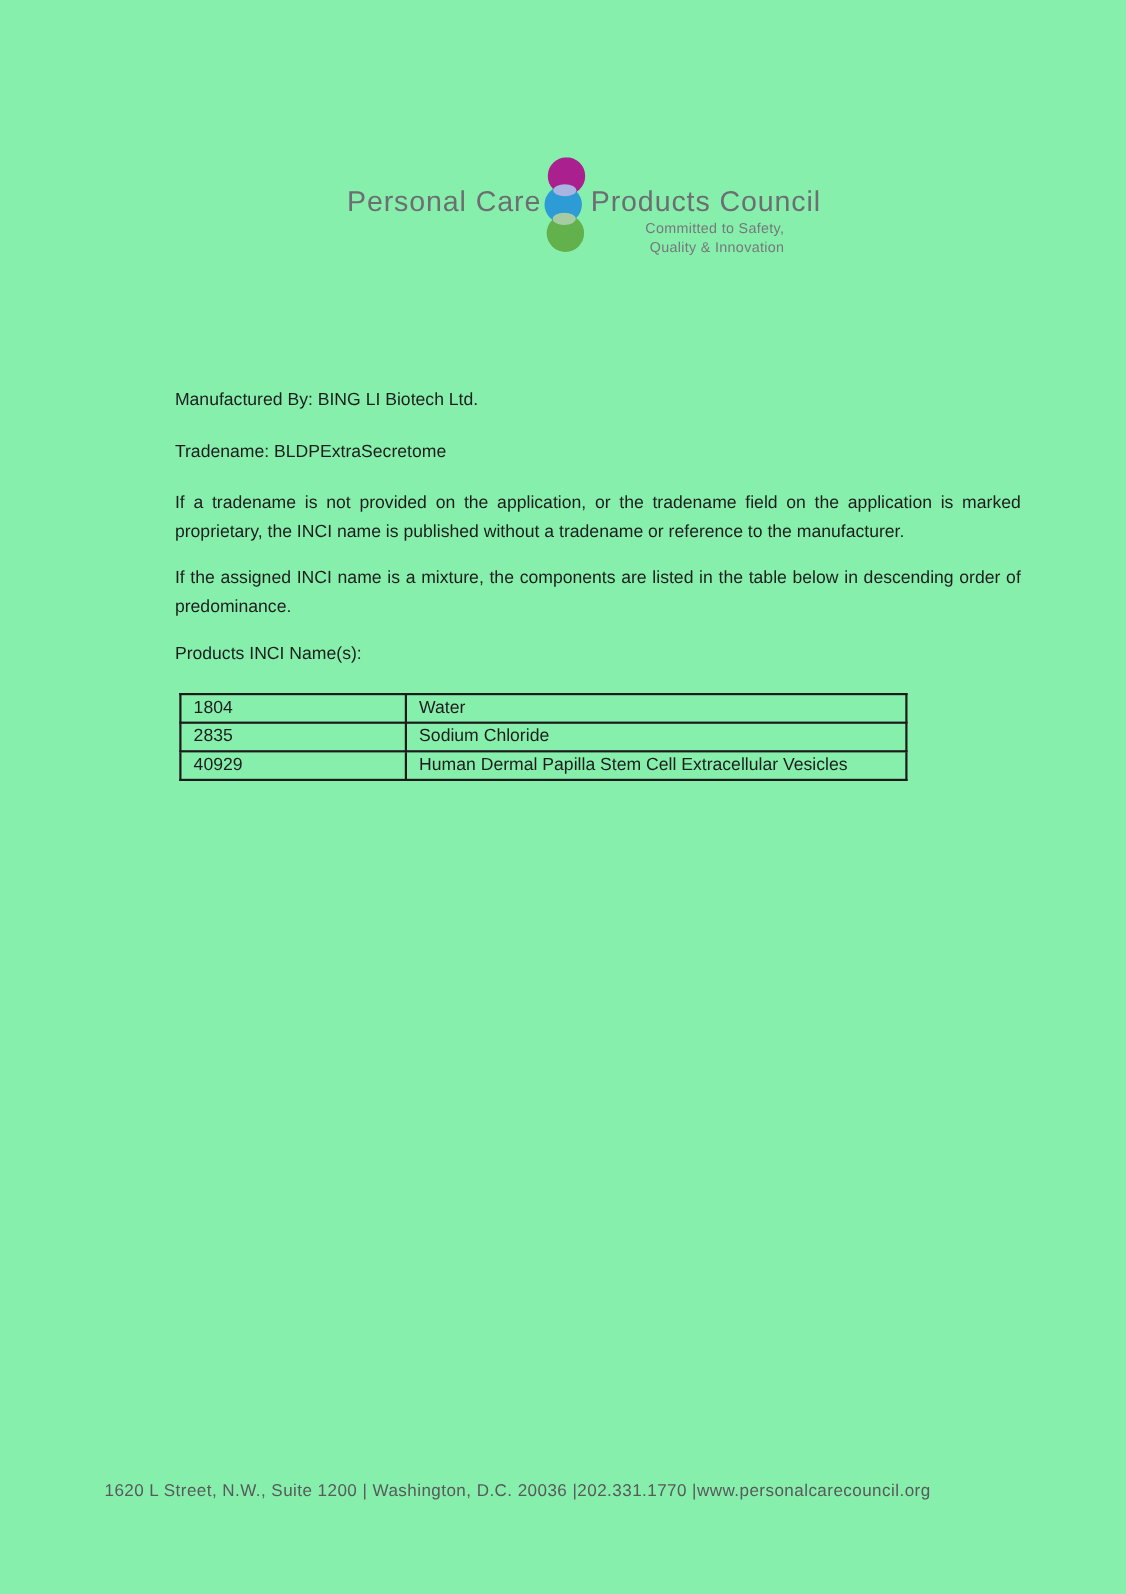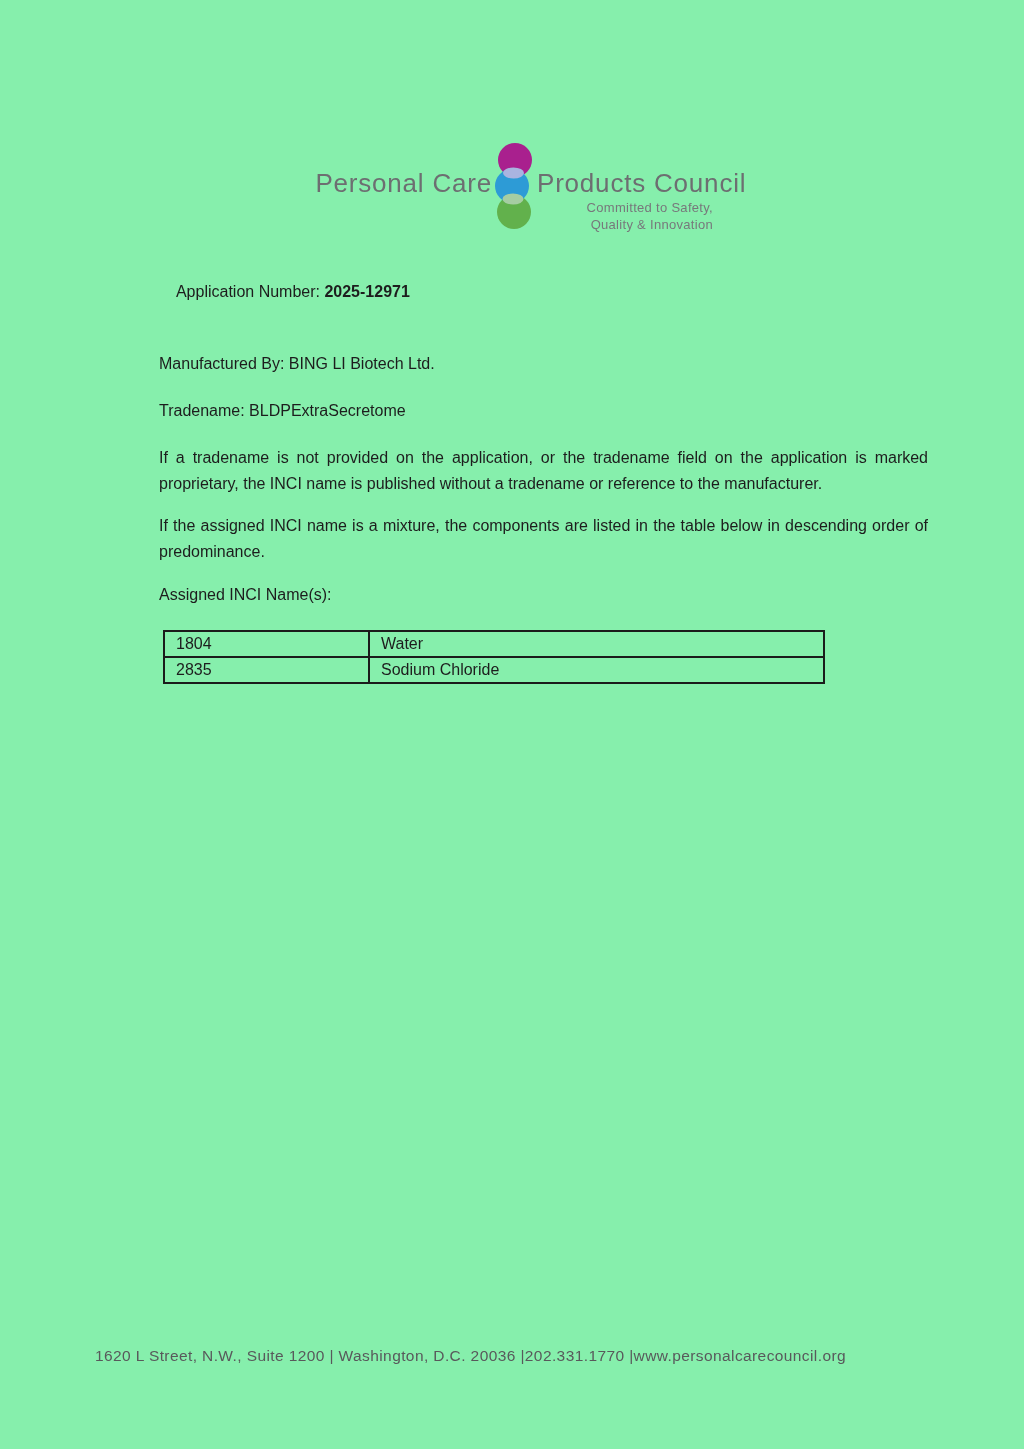--- a/index.html
+++ b/index.html
@@ -88,47 +88,48 @@
     <ellipse cx="19.5" cy="30" rx="10.5" ry="5.5" fill="#a9b4e0"></ellipse>
     <ellipse cx="19" cy="56" rx="10.5" ry="5.5" fill="#a6cda2"></ellipse>
   </svg>
   <div class="brand-left">Personal Care</div>
   <div class="brand-right">Products Council</div>
   <div class="tagline">
     <div>Committed to Safety,</div>
     <div>Quality &amp; Innovation</div>
   </div>
 
-  <div class="line" id="app-number">
-    <span>Application Number: </span><span class="bold">2025-12971</span>
-  </div>
 
 
   <div class="line" id="manufactured">Manufactured By: BING LI Biotech Ltd.</div>
 
   <div class="line" id="tradename">Tradename: BLDPExtraSecretome</div>
 
   <div class="para" id="para-tradename">If a tradename is not provided on the application, or the tradename field on the application is marked proprietary, the INCI name is published without a tradename or reference to the manufacturer.</div>
 
   <div class="para" id="para-mixture">If the assigned INCI name is a mixture, the components are listed in the table below in descending order of predominance.</div>
 
-  <div class="line" id="assigned-label">Assigned INCI Name(s):</div>
+  <div class="line" id="assigned-label">Products INCI Name(s):</div>
 
   <table class="inci">
     <colgroup>
         <col class="c1">
         <col class="c2">
       </colgroup>
     <tbody>
     <tr>
       <td>1804</td>
       <td>Water</td>
     </tr>
     <tr>
       <td>2835</td>
       <td>Sodium Chloride</td>
     </tr>
+    <tr>
+      <td>40929</td>
+      <td>Human Dermal Papilla Stem Cell Extracellular Vesicles</td>
+    </tr>
   </tbody>
     </table>
 
   <div class="footer">1620 L Street, N.W., Suite 1200 | Washington, D.C. 20036 |202.331.1770 |www.personalcarecouncil.org</div>
 
 </div>
 
 </body></html>

